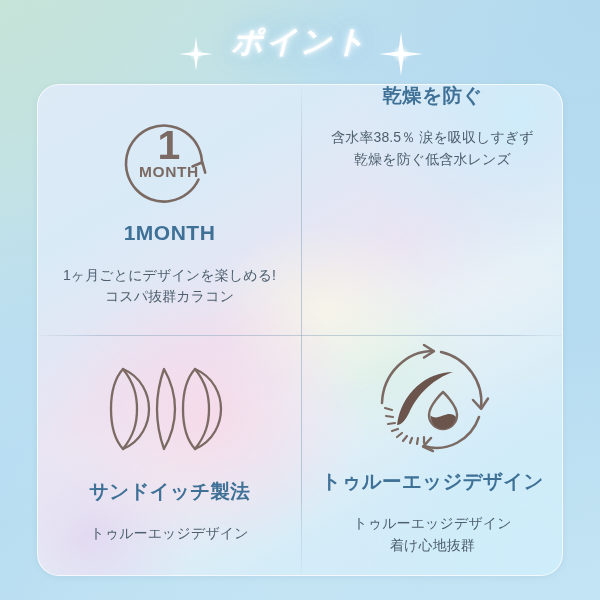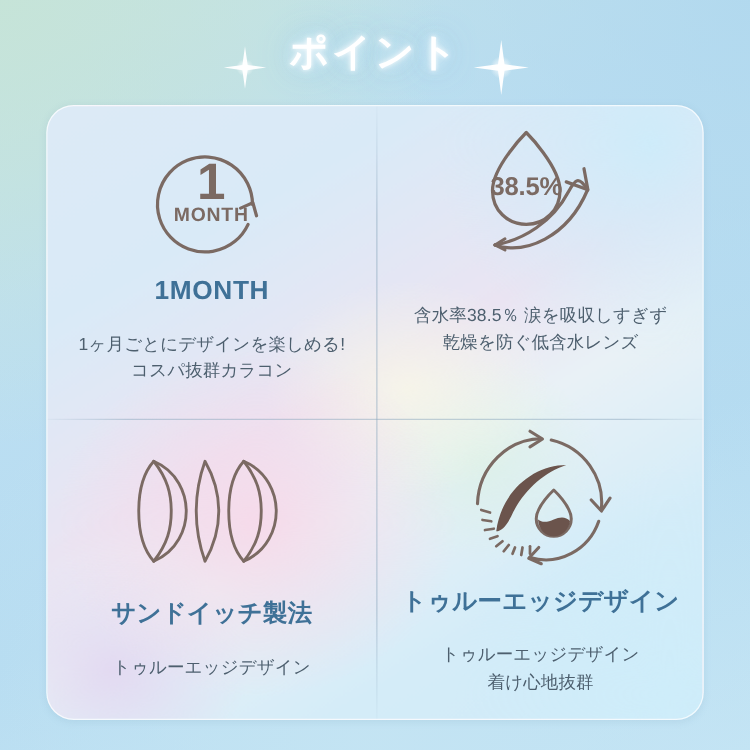--- a/index.html
+++ b/index.html
@@ -28,20 +28,21 @@
       linear-gradient(160deg, #c5e3e4 0%, #bddff2 30%, #b6dcf1 65%, #c3e4f4 100%);
   }
 
   
   #title-area {
     position: absolute;
     left: 0;
     top: 12px;
     width: 536px;
     height: 62px;
+    font-style: italic;
   }
 
   #page-title {
     position: absolute;
     left: 0;
     top: 14px;
     width: 600px;
     text-align: center;
     font-size: 31px;
     font-weight: bold;
@@ -198,34 +199,21 @@
         </svg>
       </div>
       <div class="feature-title">1MONTH</div>
       <div class="feature-desc">
         <div>1ヶ月ごとにデザインを楽しめる!</div>
         <div>コスパ抜群カラコン</div>
       </div>
     </div>
 
     <div class="quadrant" id="quadrant-2">
-      <div class="icon-wrap">
-        <svg width="118" height="114" viewBox="0 0 118 114">
-
-          <path class="ico-stroke" stroke-width="2.6" d="M47 6 C47 6 74 33 74 52.5 C74 68 62 79.5 47 79.5 C32 79.5 20 68 20 52.5 C20 33 47 6 47 6 Z"></path>
-          <text class="ico-text" x="47" y="56" font-size="20.5" text-anchor="middle" letter-spacing="-0.2">38.5%</text>
-
-          <path class="ico-stroke" stroke-width="2.6" d="M22 96 C46 104 80 90 96 52"></path>
-          <path class="ico-stroke" stroke-width="2.6" d="M22 96 C44 92 68 78 81 53 C86 44 89 40 96 52"></path>
-
-          <path class="ico-stroke" stroke-width="2.6" d="M79 45.5 L96.3 51.8 L93.2 35"></path>
-
-          <path class="ico-stroke" stroke-width="2.4" d="M30 91 L22 96 L30 100"></path>
-        </svg>
-      </div>
+      <div class="feature-title">乾燥を防ぐ</div>
       <div class="feature-desc">
         <div>含水率38.5％ 涙を吸収しすぎず</div>
         <div>乾燥を防ぐ低含水レンズ</div>
       </div>
     </div>
 
     <div class="quadrant" id="quadrant-3">
       <div class="icon-wrap">
         <svg width="124" height="96" viewBox="0 0 124 96">
 

